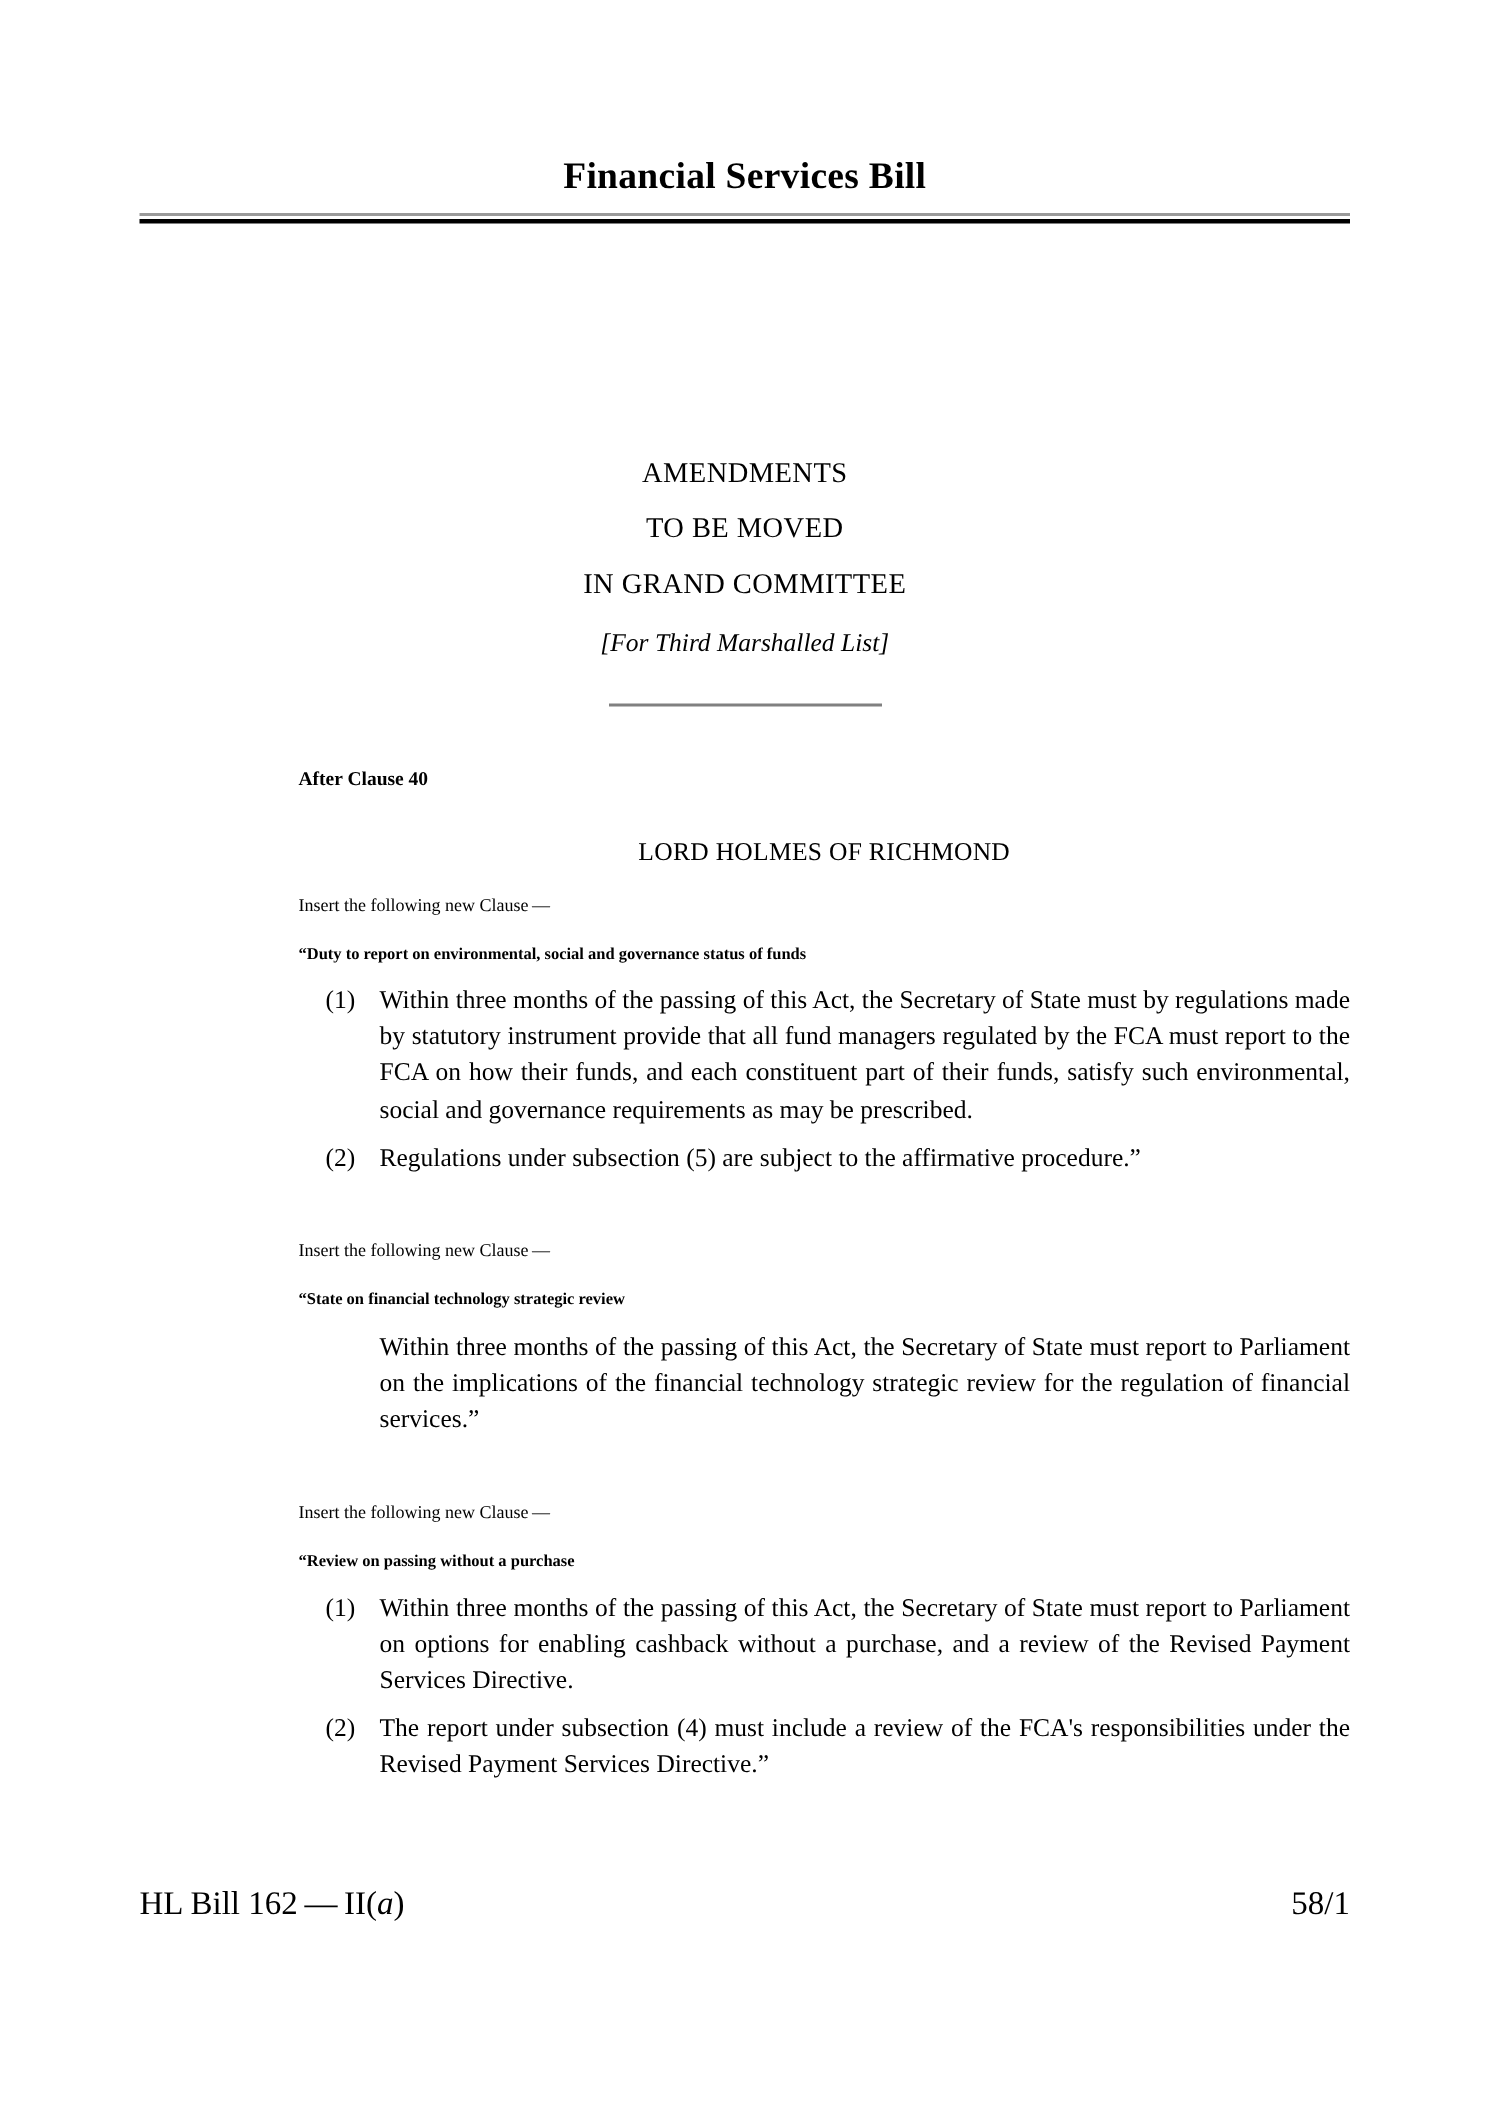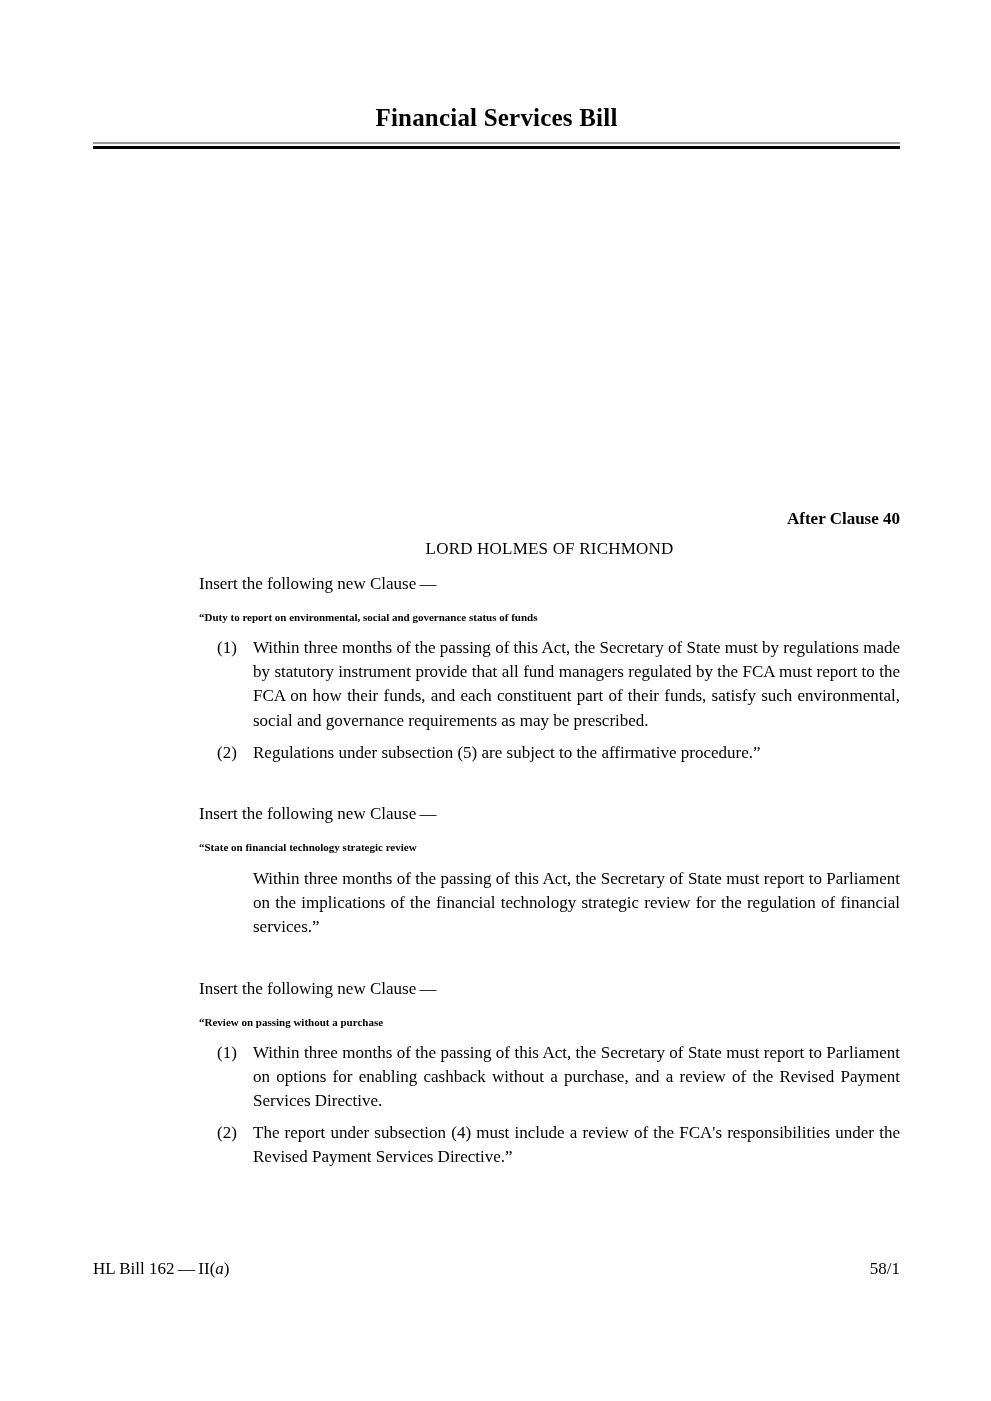--- a/index.html
+++ b/index.html
@@ -90,35 +90,35 @@
 
   
   .body-col {
     position: absolute;
     left: 199px;
     top: 508px;
     width: 701px;
   }
 
   .clause-anchor {
-    text-align: right;
-    font-size: 17px;
+    text-align: left;
+    font-size: 13px;
     font-weight: bold;
     line-height: 22px;
   }
   .member-name {
     text-align: center;
     font-size: 17px;
     line-height: 22px;
-    margin-top: 8px;
+    margin-top: 27px;
     letter-spacing: 0.2px;
   }
 
   .insert-line {
-    font-size: 17px;
+    font-size: 12px;
     line-height: 22px;
     margin-top: 13px;
   }
   .insert-line.spaced {
     margin-top: 38px;
   }
 
   .clause-title {
     font-size: 11px;
     font-weight: bold;
@@ -156,41 +156,50 @@
 
   
   .footer {
     position: absolute;
     left: 93px;
     top: 1258px;
     width: 807px;
     display: flex;
     justify-content: space-between;
     align-items: baseline;
-    font-size: 17px;
+    font-size: 22px;
     line-height: 22px;
   }
   .footer em {
     font-style: italic;
   }
 </style>
 </head>
 <body>
 
 <div class="page">
 
   <div class="masthead">
     <div class="bill-title">Financial Services Bill</div>
     <div class="rule-double">
       <div class="rule-thin"></div>
       <div class="rule-gap"></div>
       <div class="rule-thick"></div>
     </div>
   </div>
 
+  <div class="heading-block">
+    <div class="heading-line">AMENDMENTS</div>
+    <div class="heading-line">TO BE MOVED</div>
+    <div class="heading-line">IN GRAND COMMITTEE</div>
+    <div class="heading-sub">[For Third Marshalled List]</div>
+    <div class="divider-wrap">
+      <div class="divider-rule"></div>
+    </div>
+  </div>
 
   <div class="body-col">
 
     <div class="clause-anchor">After Clause 40</div>
     <div class="member-name">LORD HOLMES OF RICHMOND</div>
 
     <div class="insert-line">Insert the following new Clause —</div>
     <div class="clause-title">“Duty to report on environmental, social and governance status of funds</div>
     <ul class="subsec-list">
       <li class="subsec">

